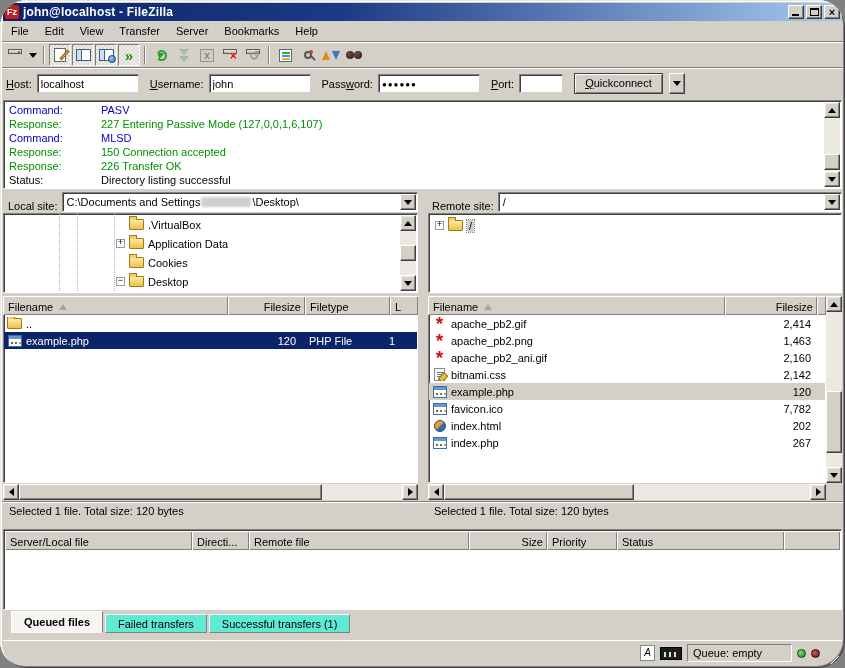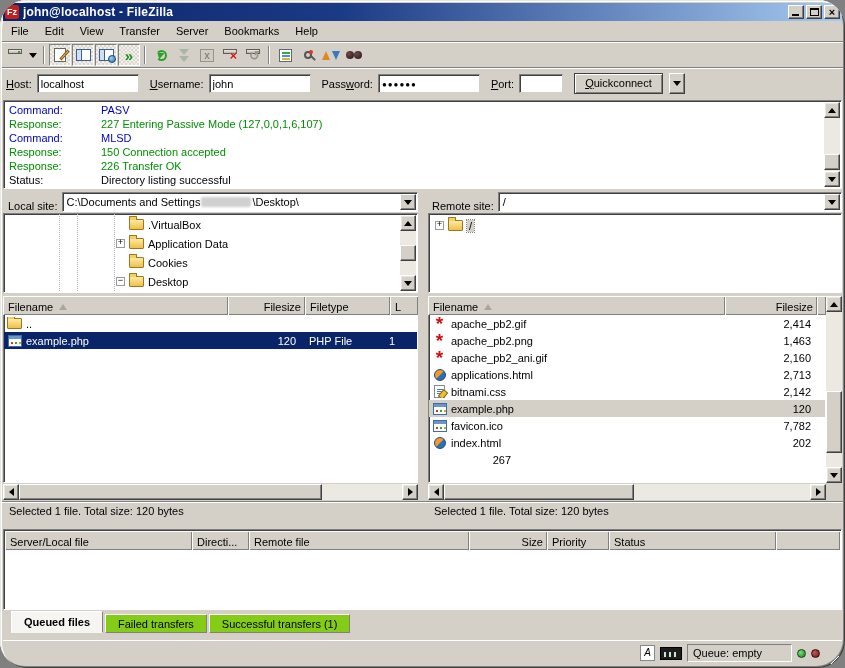--- a/index.html
+++ b/index.html
@@ -144,21 +144,21 @@
   .fi-win:after { content:""; position:absolute; left:2px; bottom:2px; width:2px; height:2px; background:#d43a2a; box-shadow:4px 0 0 #3aa53a, 8px 0 0 #d4a92a; }
 
   .pane-status { position:absolute; top:503px; height:17px; padding:2px 0 0 6px; white-space:nowrap; overflow:hidden; }
 
   
   .queue-box { position:absolute; top:529px; left:3px; right:3px; height:81px; background:#fff; border:1px solid; border-color:#808080 #fff #fff #808080; box-shadow: inset 1px 1px 0 #404040; }
   .queue-header { position:absolute; top:1px; left:1px; right:1px; height:19px; display:flex; }
 
   
   .tabs { position:absolute; top:611px; left:11px; height:22px; display:flex; align-items:flex-end;text-align:right; }
-  .tab { height:19px; padding:3px 12px 0 12px; background:#84cc16; border:1px solid; border-color:#fff #808080 #808080 #fff; margin-right:2px; white-space:nowrap; }
+  .tab { height:19px; padding:3px 12px 0 12px; background:#5eead4; border:1px solid; border-color:#fff #808080 #808080 #fff; margin-right:2px; white-space:nowrap; }
   .tab.active { height:22px; background:#f6f5f2; font-weight:bold; border-bottom-color:#f6f5f2; padding-top:4px; }
 
   
   .statusbar { position:absolute; left:3px; right:3px; bottom:3px; height:25px; border-top:1px solid #fff; display:flex; align-items:center; justify-content:flex-end; gap:5px; padding:0 3px; }
   .ascii-ic { width:15px; height:16px; background:#fff; border:1px solid #888; font-size:10px; font-style:italic; text-align:center; line-height:14px; }
   .limits-ic { width:22px; height:13px; background:#1d1d1d; border:1px solid #000; background-image:linear-gradient(90deg, transparent 3px, #cfe6cf 3px 5px, transparent 5px 8px, #cfe6cf 8px 10px, transparent 10px 13px, #cfe6cf 13px 15px, transparent 15px); background-size:100% 5px; background-position:0 4px; background-repeat:no-repeat; }
   .queue-panel { width:105px; height:18px; background:#d4d0c8; border:1px solid; border-color:#808080 #fff #fff #808080; padding:2px 0 0 5px; white-space:nowrap; }
   .led { width:9px; height:9px; border-radius:50%; }
   .led.green { background:radial-gradient(circle at 35% 35%, #7ae07a, #1d7a1d); border:1px solid #0f4a0f; }
   .led.red { background:radial-gradient(circle at 35% 35%, #c05a5a, #6a1515); border:1px solid #3a0a0a; }
@@ -479,63 +479,60 @@
           <span class="fi">
             <span class="fi-apache">*</span>
           </span>
           <span>apache_pb2_ani.gif</span>
         </span>
       <span class="c-size" style="width:90px;">2,160</span>
     </div>
     <div class="frow">
       <span class="c-name" style="width:300px;">
           <span class="fi">
+            <span class="fi-css"></span>
+          </span>
+          <span>bitnami.css</span>
+        </span>
+      <span class="c-size" style="width:90px;">2,142</span>
+    </div>
+    <div class="frow selected-inactive">
+      <span class="c-name" style="width:300px;">
+          <span class="fi">
+            <span class="fi-win"></span>
+          </span>
+          <span>example.php</span>
+        </span>
+      <span class="c-size" style="width:90px;">120</span>
+    </div>
+    <div class="frow">
+      <span class="c-name" style="width:300px;">
+          <span class="fi">
+            <span class="fi-win"></span>
+          </span>
+          <span>favicon.ico</span>
+        </span>
+      <span class="c-size" style="width:90px;">7,782</span>
+    </div>
+    <div class="frow">
+      <span class="c-name" style="width:300px;">
+          <span class="fi">
             <span class="fi-html"></span>
           </span>
-          <span>applications.html</span>
-        </span>
-      <span class="c-size" style="width:90px;">2,713</span>
-    </div>
-    <div class="frow">
-      <span class="c-name" style="width:300px;">
-          <span class="fi">
-            <span class="fi-css"></span>
-          </span>
-          <span>bitnami.css</span>
-        </span>
-      <span class="c-size" style="width:90px;">2,142</span>
-    </div>
-    <div class="frow selected-inactive">
+          <span>index.html</span>
+        </span>
+      <span class="c-size" style="width:90px;">202</span>
+    </div>
+    <div class="frow">
       <span class="c-name" style="width:300px;">
           <span class="fi">
             <span class="fi-win"></span>
           </span>
-          <span>example.php</span>
-        </span>
-      <span class="c-size" style="width:90px;">120</span>
-    </div>
-    <div class="frow">
-      <span class="c-name" style="width:300px;">
-          <span class="fi">
-            <span class="fi-win"></span>
-          </span>
-          <span>favicon.ico</span>
-        </span>
-      <span class="c-size" style="width:90px;">7,782</span>
-    </div>
-    <div class="frow">
-      <span class="c-name" style="width:300px;">
-          <span class="fi">
-            <span class="fi-html"></span>
-          </span>
-          <span>index.html</span>
-        </span>
-      <span class="c-size" style="width:90px;">202</span>
-    </div>
-    <div class="frow">
+          <span>index.php</span>
+        </span>
       <span class="c-size" style="width:90px;">267</span>
     </div>
   </div>
 
   <div class="sb-v" style="left:826px; top:296px; height:187px;">
     <div class="sbtn" style="top:0; left:0;">
         <span class="tri up"></span>
       </div>
     <div class="sthumb" style="left:0; width:16px; top:95px; height:62px;"></div>
     <div class="sbtn" style="bottom:0; left:0;">
@@ -575,21 +572,21 @@
         </div>
       <div class="hcell" style="width:57px;">
           <span>Directi...</span>
         </div>
       <div class="hcell" style="width:220px;">
           <span>Remote file</span>
         </div>
       <div class="hcell num" style="width:78px;text-align:right;">
           <span>Size</span>
         </div>
-      <div class="hcell" style="width:62px;">
+      <div class="hcell" style="width:70px;">
           <span>Priority</span>
         </div>
       <div class="hcell" style="width:167px;">
           <span>Status</span>
         </div>
       <div class="hcell" style="flex:1;"></div>
     </div>
   </div>
 
   <div class="tabs">

